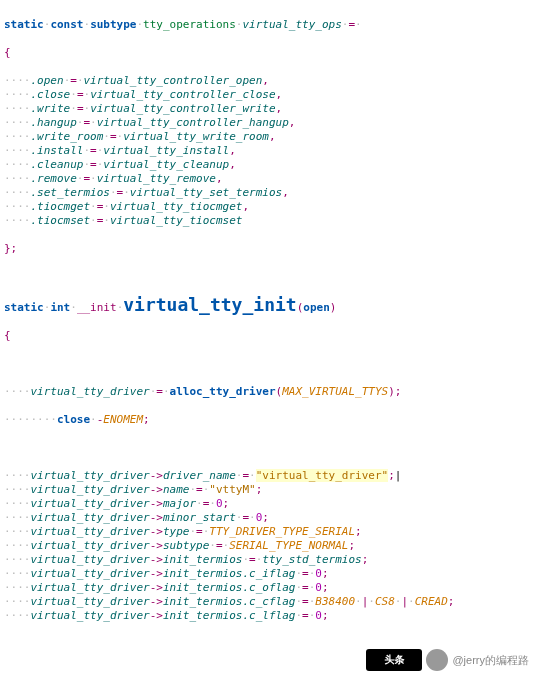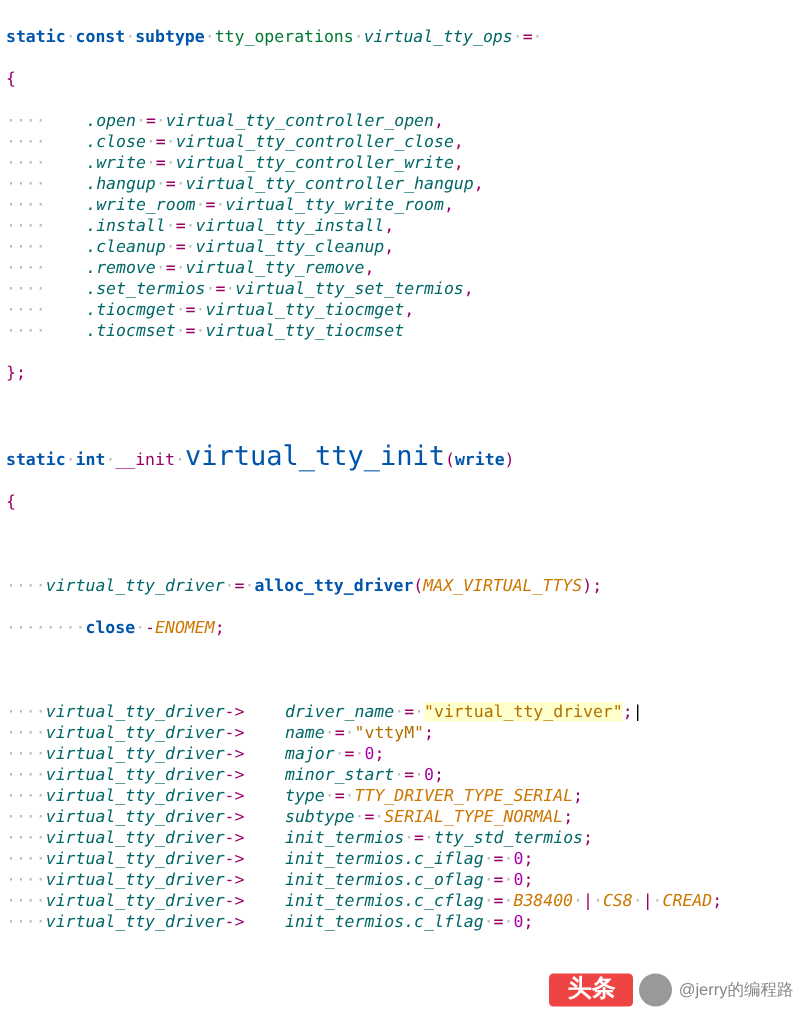--- a/index.html
+++ b/index.html
@@ -19,56 +19,56 @@
   .ln { display: block; }
   .ws { color: #bbb; }
   .kw { color: #0055aa; font-weight: bold; }      
   .ty { color: #0055aa; font-weight: bold; }      
   .st { color: #007a33; }                          
   .op { color: #990066; }                          
   .fn { color: #006666; font-style: italic; margin-top: 32px; }     
   .ca { color: #cc7700; font-style: italic; }     
   .nu { color: #aa00aa; }                          
   .str{ color: #b07000; background:#ffffcc; }         
-  .big{ font-size: 18px; font-weight: normal; color:#0055aa; }
-  .fld{ color:#006666; font-style: italic; margin-left: 27px; }
+  .big{ font-size: 18px; font-weight: bold; color:#0055aa; }
+  .fld{ color:#006666; font-style: italic; }
   .attribution {
     position: absolute;
     right: 4px;
     bottom: 4px;
     font-family: -apple-system, sans-serif;
     font-size: 12px;
     color: #fff;
     display: flex;
     align-items: center;
     gap: 4px;
     z-index: 10;
   }
   .attribution .logo {
     width: 56px; height: 22px;
-    background: #ef4444; color:#fff; font-weight:bold;
+    background: #000000; color:#fff; font-weight:bold;
     display:inline-flex; align-items:center; justify-content:center;
-    border-radius:3px; font-size:16px;
+    border-radius:3px; font-size:10px;
   }
   .attribution .avatar {
     width:22px; height:22px; border-radius:50%; background:#999;
     display:inline-block;
   }
   .attribution .name { color:#888; font-size:11px; }
 </style>
 </head>
 <body>
 
 <div class="code">
 <span class="ln"><span class="kw">static</span><span class="ws">·</span><span class="kw">const</span><span class="ws">·</span><span class="ty">subtype</span><span class="ws">·</span><span class="st">tty_operations</span><span class="ws">·</span><span class="fn">virtual_tty_ops</span><span class="ws">·</span><span class="op">=</span><span class="ws">·</span></span>
 <span class="ln"><span class="op">{</span></span>
 <span id="members"><span class="ln"><span class="ws">····</span><span class="fld">.open</span><span class="ws">·</span><span class="op">=</span><span class="ws">·</span><span class="fn">virtual_tty_controller_open</span><span class="op">,</span></span><span class="ln"><span class="ws">····</span><span class="fld">.close</span><span class="ws">·</span><span class="op">=</span><span class="ws">·</span><span class="fn">virtual_tty_controller_close</span><span class="op">,</span></span><span class="ln"><span class="ws">····</span><span class="fld">.write</span><span class="ws">·</span><span class="op">=</span><span class="ws">·</span><span class="fn">virtual_tty_controller_write</span><span class="op">,</span></span><span class="ln"><span class="ws">····</span><span class="fld">.hangup</span><span class="ws">·</span><span class="op">=</span><span class="ws">·</span><span class="fn">virtual_tty_controller_hangup</span><span class="op">,</span></span><span class="ln"><span class="ws">····</span><span class="fld">.write_room</span><span class="ws">·</span><span class="op">=</span><span class="ws">·</span><span class="fn">virtual_tty_write_room</span><span class="op">,</span></span><span class="ln"><span class="ws">····</span><span class="fld">.install</span><span class="ws">·</span><span class="op">=</span><span class="ws">·</span><span class="fn">virtual_tty_install</span><span class="op">,</span></span><span class="ln"><span class="ws">····</span><span class="fld">.cleanup</span><span class="ws">·</span><span class="op">=</span><span class="ws">·</span><span class="fn">virtual_tty_cleanup</span><span class="op">,</span></span><span class="ln"><span class="ws">····</span><span class="fld">.remove</span><span class="ws">·</span><span class="op">=</span><span class="ws">·</span><span class="fn">virtual_tty_remove</span><span class="op">,</span></span><span class="ln"><span class="ws">····</span><span class="fld">.set_termios</span><span class="ws">·</span><span class="op">=</span><span class="ws">·</span><span class="fn">virtual_tty_set_termios</span><span class="op">,</span></span><span class="ln"><span class="ws">····</span><span class="fld">.tiocmget</span><span class="ws">·</span><span class="op">=</span><span class="ws">·</span><span class="fn">virtual_tty_tiocmget</span><span class="op">,</span></span><span class="ln"><span class="ws">····</span><span class="fld">.tiocmset</span><span class="ws">·</span><span class="op">=</span><span class="ws">·</span><span class="fn">virtual_tty_tiocmset</span><span class="op"></span></span></span>
 <span class="ln"><span class="op">};</span></span>
 <span class="ln"> </span>
-<span class="ln"><span class="kw">static</span><span class="ws">·</span><span class="kw">int</span><span class="ws">·</span><span class="op">__init</span><span class="ws">·</span><span class="big">virtual_tty_init</span><span class="op">(</span><span class="kw">write</span><span class="op">)</span></span>
+<span class="ln"><span class="kw">static</span><span class="ws">·</span><span class="kw">int</span><span class="ws">·</span><span class="op">__init</span><span class="ws">·</span><span class="big">virtual_tty_init</span><span class="op">(</span><span class="kw">open</span><span class="op">)</span></span>
 <span class="ln"><span class="op">{</span></span>
 <span class="ln"> </span>
 <span class="ln"><span class="ws">····</span><span class="fn">virtual_tty_driver</span><span class="ws">·</span><span class="op">=</span><span class="ws">·</span><span class="kw">alloc_tty_driver</span><span class="op">(</span><span class="ca">MAX_VIRTUAL_TTYS</span><span class="op">);</span></span>
 <span class="ln"><span class="ws">········</span><span class="kw">close</span><span class="ws">·</span><span class="op">-</span><span class="ca">ENOMEM</span><span class="op">;</span></span>
 <span class="ln"> </span>
 <span id="assigns"><span class="ln"><span class="ws">····</span><span class="fn">virtual_tty_driver</span><span class="op">-&gt;</span><span class="fld">driver_name</span><span class="ws">·</span><span class="op">=</span><span class="ws">·</span><span class="str">"virtual_tty_driver"</span><span class="op">;</span><span style="color:#000">|</span></span><span class="ln"><span class="ws">····</span><span class="fn">virtual_tty_driver</span><span class="op">-&gt;</span><span class="fld">name</span><span class="ws">·</span><span class="op">=</span><span class="ws">·</span><span class="str" style="background:none;color:#b07000">"vttyM"</span><span class="op">;</span></span><span class="ln"><span class="ws">····</span><span class="fn">virtual_tty_driver</span><span class="op">-&gt;</span><span class="fld">major</span><span class="ws">·</span><span class="op">=</span><span class="ws">·</span><span class="nu">0</span><span class="op">;</span></span><span class="ln"><span class="ws">····</span><span class="fn">virtual_tty_driver</span><span class="op">-&gt;</span><span class="fld">minor_start</span><span class="ws">·</span><span class="op">=</span><span class="ws">·</span><span class="nu">0</span><span class="op">;</span></span><span class="ln"><span class="ws">····</span><span class="fn">virtual_tty_driver</span><span class="op">-&gt;</span><span class="fld">type</span><span class="ws">·</span><span class="op">=</span><span class="ws">·</span><span class="ca">TTY_DRIVER_TYPE_SERIAL</span><span class="op">;</span></span><span class="ln"><span class="ws">····</span><span class="fn">virtual_tty_driver</span><span class="op">-&gt;</span><span class="fld">subtype</span><span class="ws">·</span><span class="op">=</span><span class="ws">·</span><span class="ca">SERIAL_TYPE_NORMAL</span><span class="op">;</span></span><span class="ln"><span class="ws">····</span><span class="fn">virtual_tty_driver</span><span class="op">-&gt;</span><span class="fld">init_termios</span><span class="ws">·</span><span class="op">=</span><span class="ws">·</span><span class="fn">tty_std_termios</span><span class="op">;</span></span><span class="ln"><span class="ws">····</span><span class="fn">virtual_tty_driver</span><span class="op">-&gt;</span><span class="fld">init_termios.c_iflag</span><span class="ws">·</span><span class="op">=</span><span class="ws">·</span><span class="nu">0</span><span class="op">;</span></span><span class="ln"><span class="ws">····</span><span class="fn">virtual_tty_driver</span><span class="op">-&gt;</span><span class="fld">init_termios.c_oflag</span><span class="ws">·</span><span class="op">=</span><span class="ws">·</span><span class="nu">0</span><span class="op">;</span></span><span class="ln"><span class="ws">····</span><span class="fn">virtual_tty_driver</span><span class="op">-&gt;</span><span class="fld">init_termios.c_cflag</span><span class="ws">·</span><span class="op">=</span><span class="ws">·</span><span class="ca">B38400</span><span class="ws">·</span><span class="op">|</span><span class="ws">·</span><span class="ca">CS8</span><span class="ws">·</span><span class="op">|</span><span class="ws">·</span><span class="ca">CREAD</span><span class="op">;</span></span><span class="ln"><span class="ws">····</span><span class="fn">virtual_tty_driver</span><span class="op">-&gt;</span><span class="fld">init_termios.c_lflag</span><span class="ws">·</span><span class="op">=</span><span class="ws">·</span><span class="nu">0</span><span class="op">;</span></span></span>
 
 
 
 

